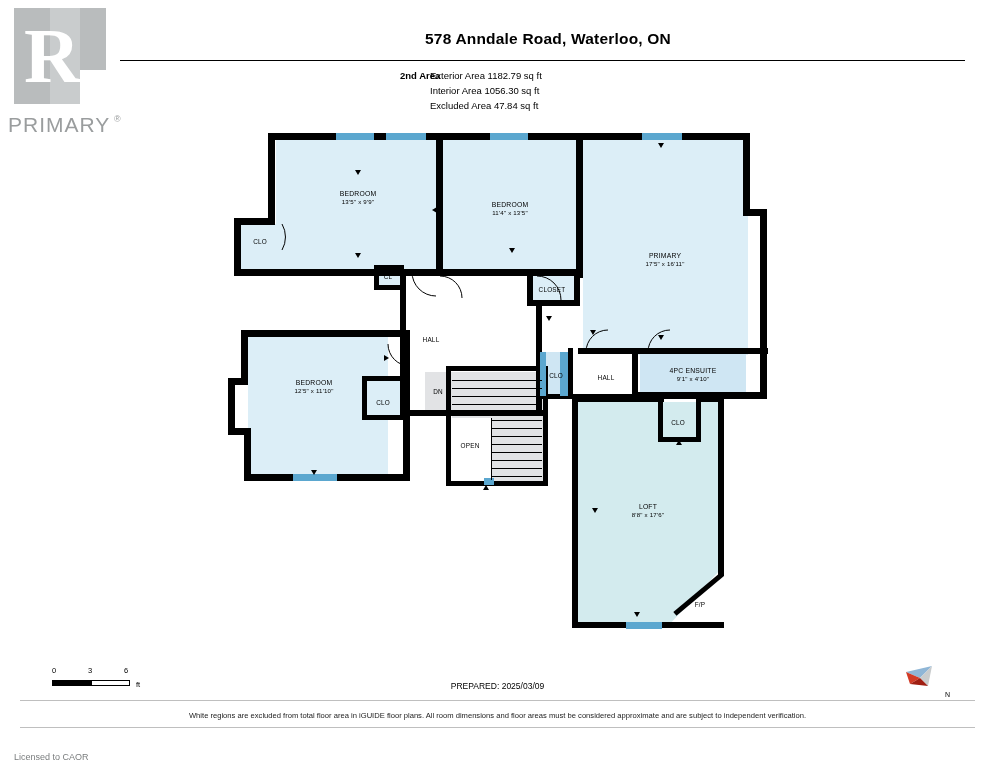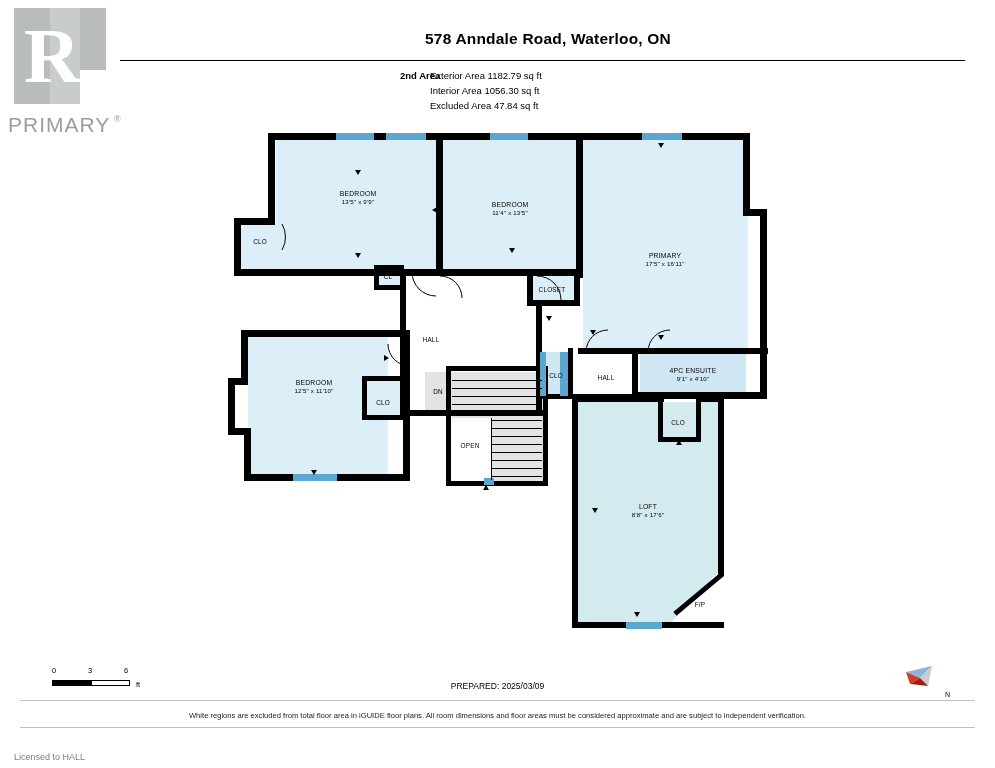--- a/index.html
+++ b/index.html
@@ -505,13 +505,13 @@
     <polygon points="8,14 22,20 12,26" fill="#d23b26"></polygon>
     <polygon points="34,8 22,20 30,28" fill="#c9cccd"></polygon>
     <polygon points="22,20 12,26 30,28" fill="#a01f12"></polygon>
   </svg>
   <div class="nlabel">N</div>
 </div>
 
 <div id="disclaimer-rule-top"></div>
 <div id="disclaimer">White regions are excluded from total floor area in iGUIDE floor plans. All room dimensions and floor areas must be considered approximate and are subject to independent verification.</div>
 <div id="disclaimer-rule-bottom"></div>
-<div id="licensed">Licensed to HALL</div>
+<div id="licensed">Licensed to CAOR</div>
 
 </body></html>

